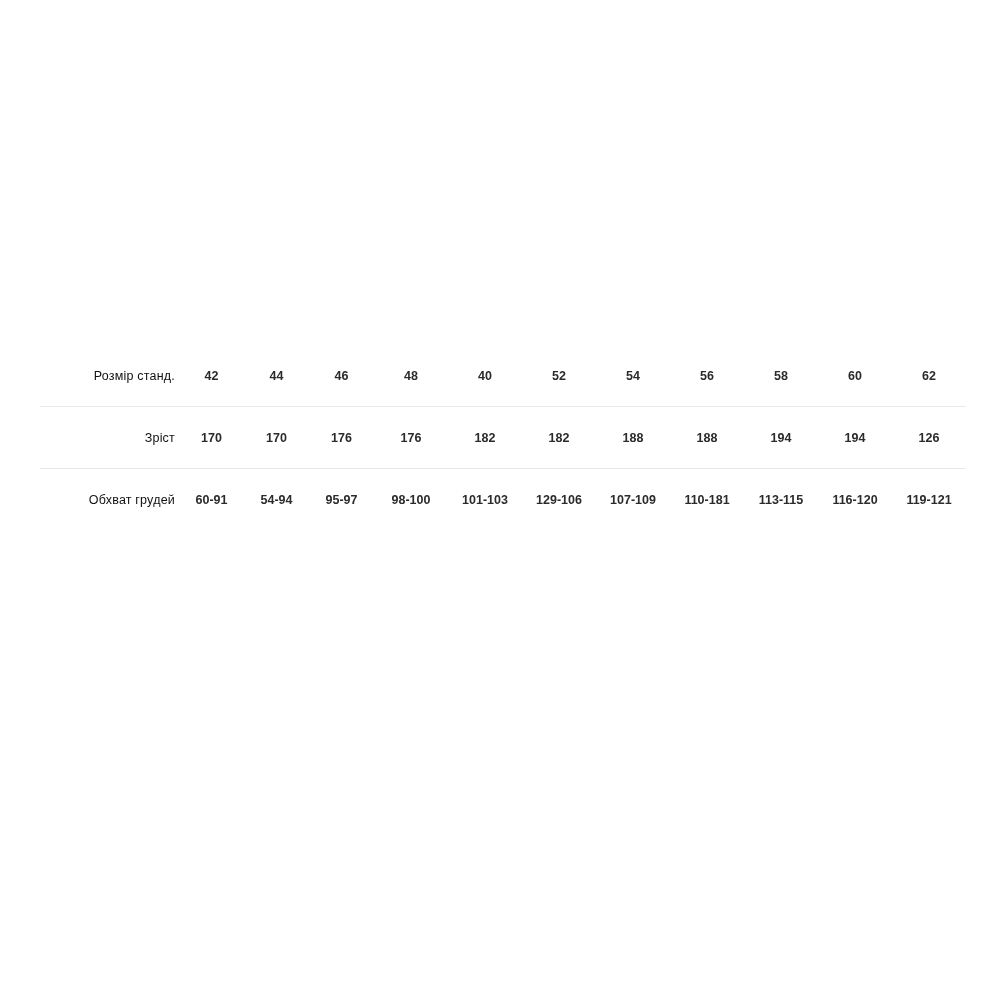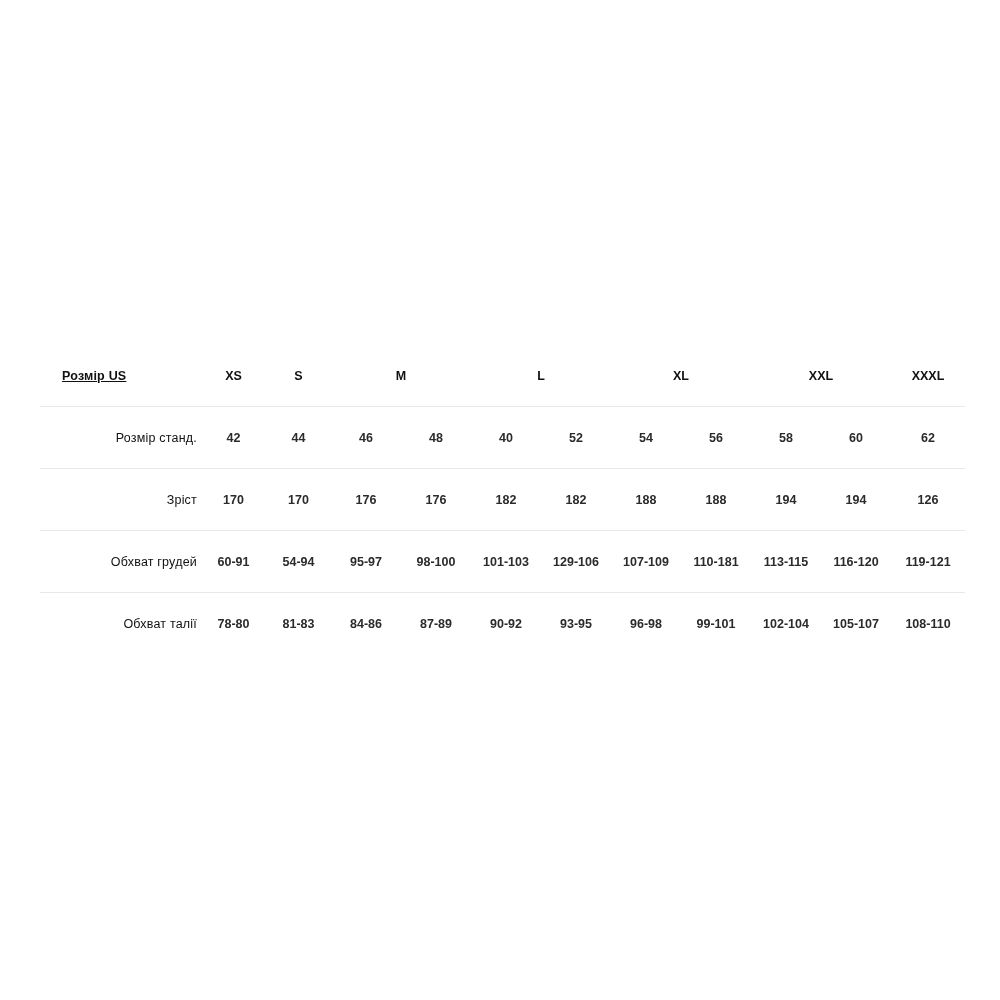--- a/index.html
+++ b/index.html
@@ -77,30 +77,20 @@
   .hdr-row th { height: 52px; }
   .first-row td, .first-row th { height: 62px; }
 </style>
 </head>
 <body>
 
 <div class="page">
   <div class="table-wrap">
     <table class="size-table">
       <tbody>
-        <tr class="hdr-row">
-          <th class="corner rowlabel" style="text-align:left;">Розмір US</th>
-          <th class="grouphead col-c">XS</th>
-          <th class="grouphead col-c">S</th>
-          <th class="grouphead" colspan="2">M</th>
-          <th class="grouphead" colspan="2">L</th>
-          <th class="grouphead" colspan="2">XL</th>
-          <th class="grouphead" colspan="2">XXL</th>
-          <th class="grouphead col-w">XXXL</th>
-        </tr>
 
         <tr class="first-row">
           <th class="rowlabel">Розмір станд.</th>
           <td class="col-c">42</td>
           <td class="col-c">44</td>
           <td class="col-c">46</td>
           <td class="col-w">48</td>
           <td class="col-w">40</td>
           <td class="col-w">52</td>
           <td class="col-w">54</td>
@@ -133,30 +123,16 @@
           <td>98-100</td>
           <td>101-103</td>
           <td>129-106</td>
           <td>107-109</td>
           <td>110-181</td>
           <td>113-115</td>
           <td>116-120</td>
           <td>119-121</td>
         </tr>
 
-        <tr>
-          <th class="rowlabel">Обхват талії</th>
-          <td>78-80</td>
-          <td>81-83</td>
-          <td>84-86</td>
-          <td>87-89</td>
-          <td>90-92</td>
-          <td>93-95</td>
-          <td>96-98</td>
-          <td>99-101</td>
-          <td>102-104</td>
-          <td>105-107</td>
-          <td>108-110</td>
-        </tr>
       </tbody>
     </table>
   </div>
 </div>
 
 </body></html>

